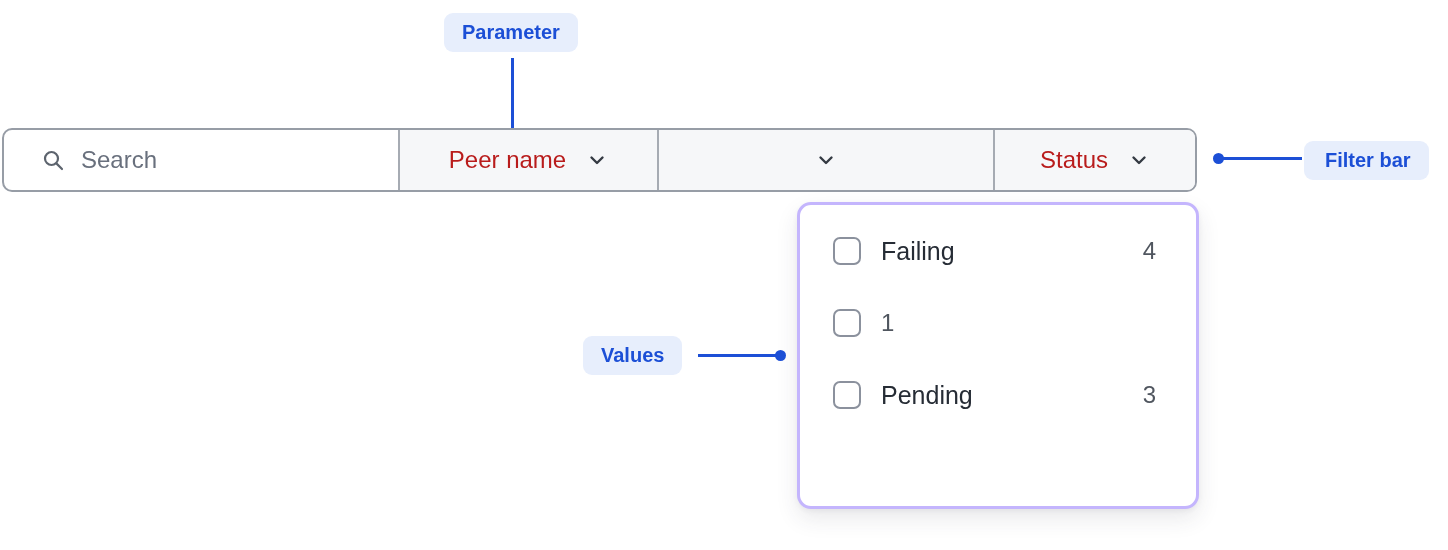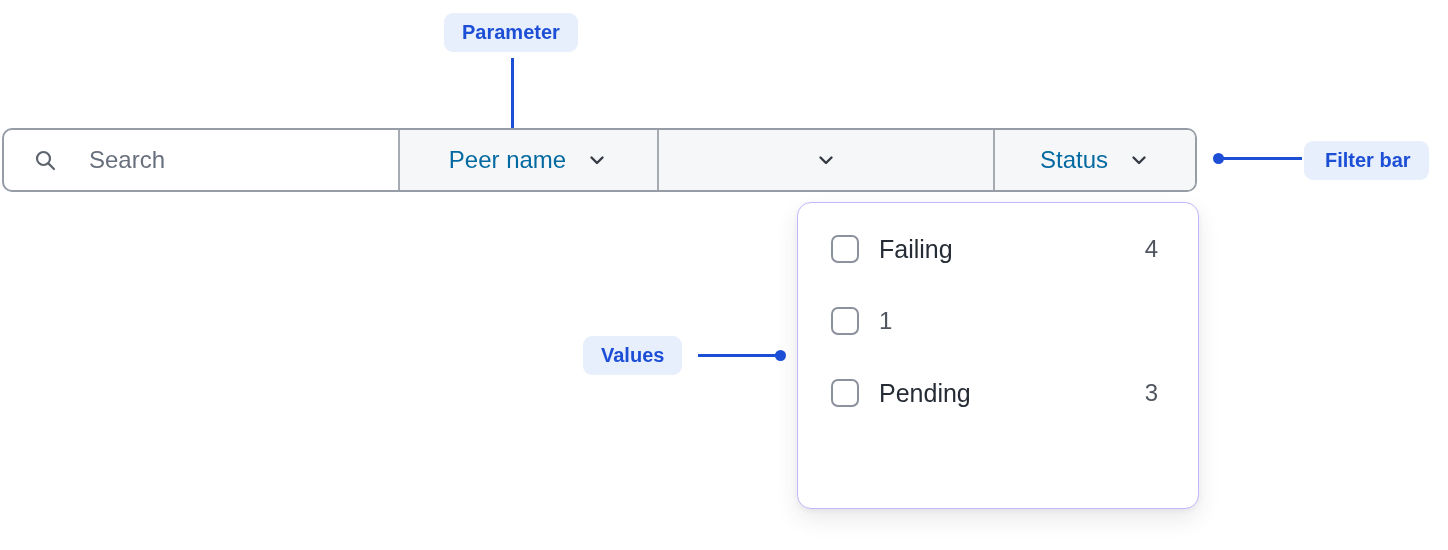--- a/index.html
+++ b/index.html
@@ -61,22 +61,22 @@
     align-items: stretch;
     background: #ffffff;
     border: 2px solid #979da6;
     border-radius: 10px;
     overflow: hidden;
   }
   .fb-search {
     flex: 1;
     display: flex;
     align-items: center;
-    gap: 32px;
-    padding-left: 29px;
+    gap: 16px;
+    padding-left: 37px;
     background: #ffffff;
     border-radius: 20px;
   }
   .fb-search svg { flex: 0 0 auto; }
   .fb-search input {
     border: none;
     outline: none;
     background: transparent;
     font-family: "Liberation Sans", sans-serif;
     font-size: 24px;
@@ -90,34 +90,34 @@
     align-items: center;
     justify-content: center;
     gap: 20px;
     background: #f6f7f9;
     border-left: 2px solid #a6abb3;
     cursor: pointer;
   }
   .fb-dd .dd-label {
     font-size: 24px;
     font-weight: 500;
-    color: #0369a1;
+    color: #b91c1c;
     white-space: nowrap;
   }
   #dd-peer    { width: 259px; }
   #dd-cluster { width: 336px; }
   #dd-status  { width: 202px; }
 
   
   .panel {
     position: absolute;
     left: 797px; top: 202px;
     width: 402px; height: 307px;
     background: #ffffff;
-    border: 1px solid #c4b5fd;
+    border: 3px solid #c4b5fd;
     border-radius: 14px;
     box-shadow: 0 10px 22px rgba(45, 52, 66, 0.10), 0 2px 5px rgba(45, 52, 66, 0.06);
     padding: 10px 0 9px 0;
   }
   .panel-row {
     height: 72px;
     display: flex;
     align-items: center;
     gap: 20px;
     padding: 0 40px 0 33px;

